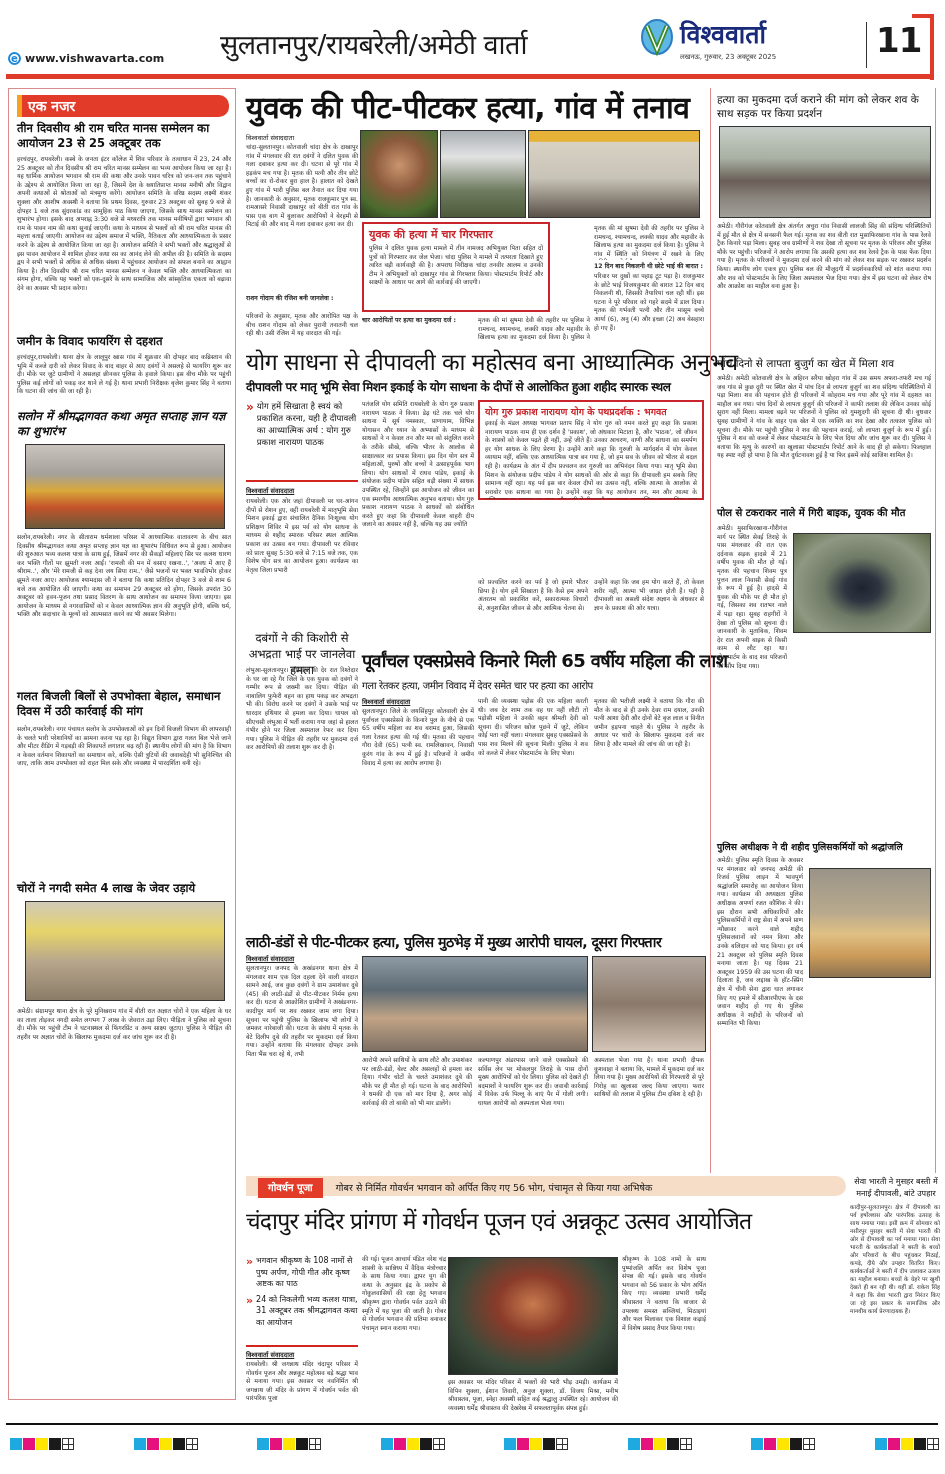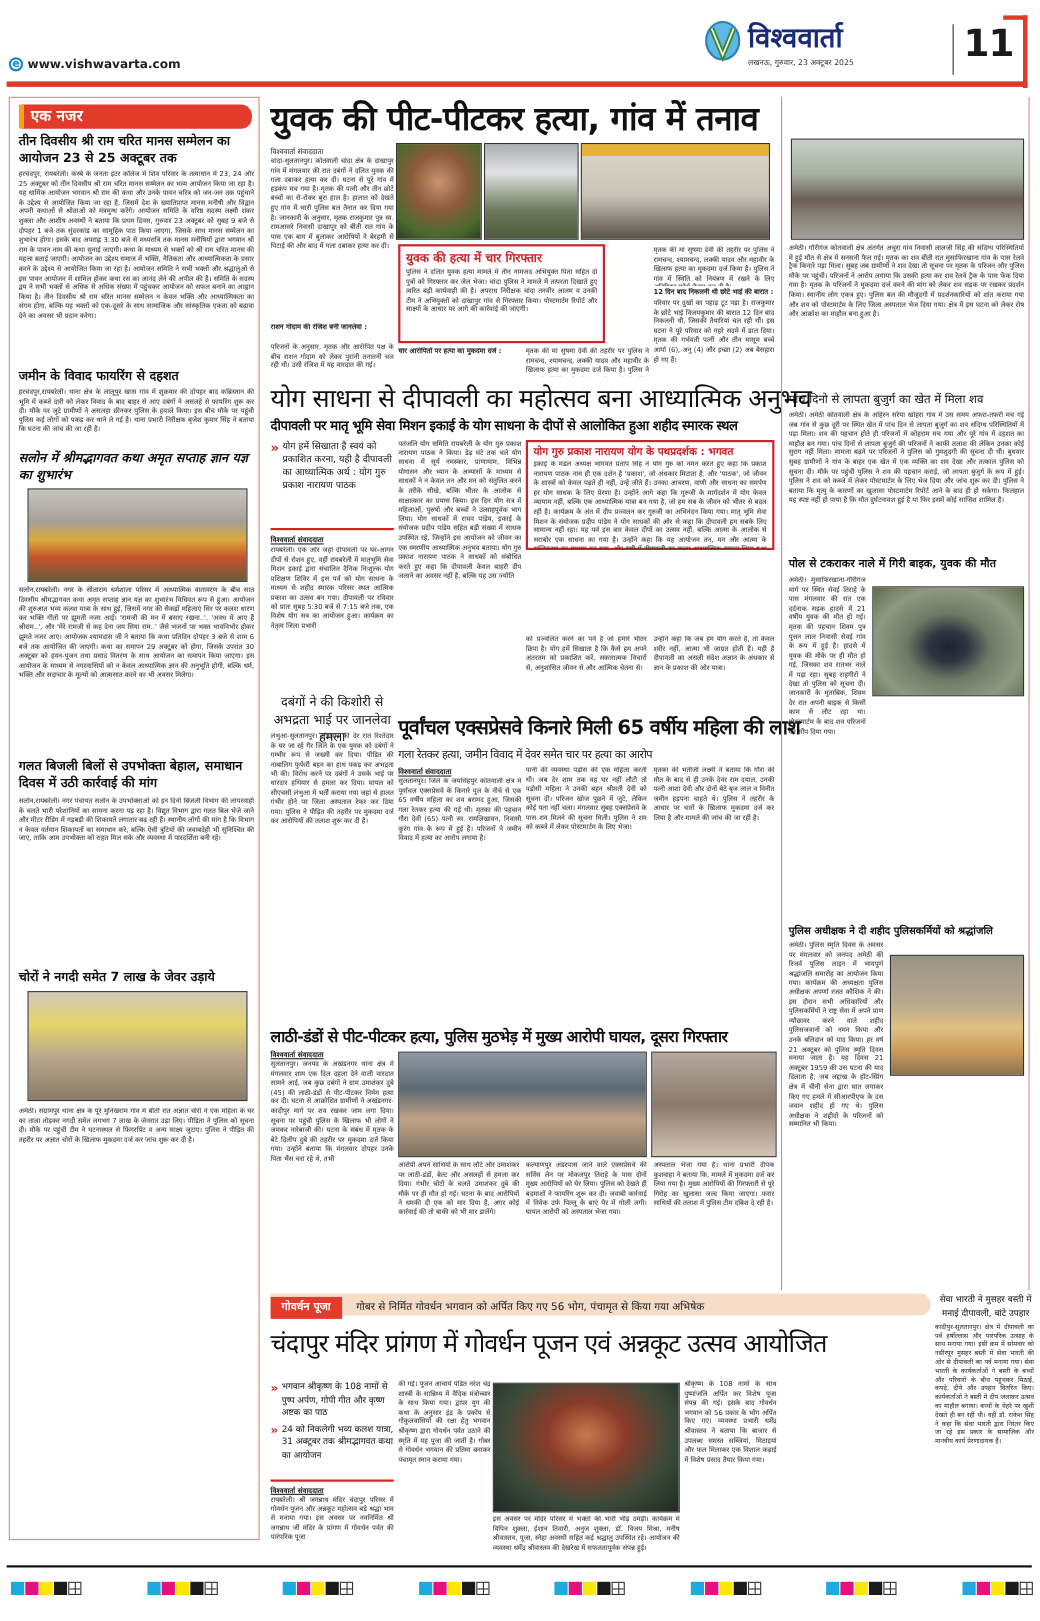--- a/index.html
+++ b/index.html
@@ -19,20 +19,21 @@
   .cross:after { content: ""; position: absolute; top: 5px; left: 0; height: 1px; width: 10px; background: #333; }
 </style>
 </head>
 <body>
 
 <div class="abs" style="left:0;top:0;width:945px;height:82px;">
   <div class="abs" style="left:8px;top:52px;font-size:11px;color:#222;display:flex;align-items:center;">
     <span style="display:inline-block;width:13px;height:13px;border-radius:50%;border:2px solid #1e88d8;color:#1e88d8;font-size:10px;line-height:9px;text-align:center;font-weight:bold;margin-right:4px;">e</span>
     <span style="font-weight:bold;">www.vishwavarta.com</span>
   </div>
+  <div class="abs" style="left:220px;top:25px;font-size:27px;color:#1a1a1a;letter-spacing:-0.5px;">सुलतानपुर/रायबरेली/अमेठी वार्ता</div>
   <div class="abs" style="left:638px;top:16px;width:38px;height:42px;">
     <svg width="38" height="42" viewBox="0 0 38 42">
       <ellipse cx="19" cy="21" rx="15" ry="17" fill="#5fb7e6"></ellipse>
       <ellipse cx="19" cy="21" rx="15" ry="17" fill="none" stroke="#2d7fc2" stroke-width="2"></ellipse>
       <path d="M9 10 L19 34 L29 10" fill="none" stroke="#3c8b2b" stroke-width="5"></path>
       <path d="M9 10 L19 34 L29 10" fill="none" stroke="#ffffff" stroke-width="1.5"></path>
     </svg>
   </div>
   <div class="abs" style="left:680px;top:16px;font-size:25px;font-weight:bold;color:#1a2a7a;">विश्ववार्ता</div>
   <div class="abs" style="left:680px;top:52px;font-size:7px;color:#333;">लखनऊ, गुरुवार, 23 अक्टूबर 2025</div>
@@ -52,21 +53,21 @@
   <div class="abs sub-head" style="left:8px;top:245px;width:214px;font-size:11.5px;line-height:15px;">जमीन के विवाद फायरिंग से दहशत</div>
   <div class="abs txt" style="left:8px;top:264px;width:214px;height:52px;">हरचंदपुर,रायबरेली। थाना क्षेत्र के लालूपुर खास गांव में शुक्रवार की दोपहर बाद कब्रिस्तान की भूमि में कब्जे दारी को लेकर विवाद के बाद बाहर से आए दबंगों ने असलहे से फायरिंग शुरू कर दी। मौके पर जुटे ग्रामीणों ने असलहा छीनकर पुलिस के हवाले किया। इस बीच मौके पर पहुंची पुलिस कई लोगों को पकड़ कर थाने ले गई है। थाना प्रभारी निरीक्षक बृजेश कुमार सिंह ने बताया कि घटना की जांच की जा रही है।</div>
 
   <div class="abs sub-head" style="left:8px;top:320px;width:214px;font-size:11.5px;line-height:15px;font-style:italic;">सलोन में श्रीमद्भागवत कथा अमृत सप्ताह ज्ञान यज्ञ का शुभारंभ</div>
   <div class="photo" style="left:16px;top:355px;width:200px;height:85px;background:linear-gradient(180deg,#c9c4bd 0%,#a5a09a 35%,#d9a93a 55%,#c4532b 75%,#6b5a3a 100%);"></div>
   <div class="abs txt" style="left:8px;top:444px;width:214px;height:152px;">सलोन,रायबरेली। नगर के सीताराम धर्मशाला परिसर में आध्यात्मिक वातावरण के बीच सात दिवसीय श्रीमद्भागवत कथा अमृत सप्ताह ज्ञान यज्ञ का शुभारंभ विधिवत रूप से हुआ। आयोजन की शुरुआत भव्य कलश यात्रा के साथ हुई, जिसमें नगर की सैकड़ों महिलाएं सिर पर कलश धारण कर भक्ति गीतों पर झूमती नजर आईं। 'रामजी की मन में बसाए रखना..', 'अवध में आए हैं श्रीराम..', और 'मेरे रामजी से कह देना जय सिया राम..' जैसे भजनों पर भक्त भावविभोर होकर झूमते नजर आए। आयोजक श्यामदास जी ने बताया कि कथा प्रतिदिन दोपहर 3 बजे से शाम 6 बजे तक आयोजित की जाएगी। कथा का समापन 29 अक्टूबर को होगा, जिसके उपरांत 30 अक्टूबर को हवन-पूजन तथा प्रसाद वितरण के साथ आयोजन का समापन किया जाएगा। इस आयोजन के माध्यम से नगरवासियों को न केवल आध्यात्मिक ज्ञान की अनुभूति होगी, बल्कि धर्म, भक्ति और सदाचार के मूल्यों को आत्मसात करने का भी अवसर मिलेगा।</div>
 
   <div class="abs sub-head" style="left:8px;top:600px;width:214px;font-size:11.5px;line-height:15px;">गलत बिजली बिलों से उपभोक्ता बेहाल, समाधान दिवस में उठी कार्रवाई की मांग</div>
   <div class="abs txt" style="left:8px;top:636px;width:214px;height:150px;">सलोन,रायबरेली। नगर पंचायत सलोन के उपभोक्ताओं को इन दिनों बिजली विभाग की लापरवाही के चलते भारी परेशानियों का सामना करना पड़ रहा है। विद्युत विभाग द्वारा गलत बिल भेजे जाने और मीटर रीडिंग में गड़बड़ी की शिकायतें लगातार बढ़ रही हैं। स्थानीय लोगों की मांग है कि विभाग न केवल वर्तमान शिकायतों का समाधान करे, बल्कि ऐसी त्रुटियों की जवाबदेही भी सुनिश्चित की जाए, ताकि आम उपभोक्ता को राहत मिल सके और व्यवस्था में पारदर्शिता बनी रहे।</div>
 
-  <div class="abs sub-head" style="left:8px;top:792px;width:214px;font-size:11.5px;line-height:15px;">चोरों ने नगदी समेत 7 लाख के जेवर उड़ाये</div>
+  <div class="abs sub-head" style="left:8px;top:792px;width:214px;font-size:11.5px;line-height:15px;">चोरों ने नगदी समेत 4 लाख के जेवर उड़ाये</div>
   <div class="photo" style="left:16px;top:812px;width:200px;height:100px;background:linear-gradient(180deg,#d0c9b8 0%,#e6d46a 30%,#b9a78c 60%,#8a7c68 100%);"></div>
   <div class="abs txt" style="left:8px;top:918px;width:214px;height:385px;">अमेठी। संग्रामपुर थाना क्षेत्र के पूरे मुनिखराम गांव में बीती रात अज्ञात चोरों ने एक महिला के घर का ताला तोड़कर नगदी समेत लगभग 7 लाख के जेवरात उड़ा लिए। पीड़िता ने पुलिस को सूचना दी। मौके पर पहुंची टीम ने घटनास्थल से फिंगरप्रिंट व अन्य साक्ष्य जुटाए। पुलिस ने पीड़ित की तहरीर पर अज्ञात चोरों के खिलाफ मुकदमा दर्ज कर जांच शुरू कर दी है।</div>
 </div>
 
 <div class="abs" style="left:246px;top:86px;width:462px;font-size:30px;font-weight:bold;color:#111;letter-spacing:-0.5px;white-space:nowrap;">युवक की पीट-पीटकर हत्या, गांव में तनाव</div>
 <div class="abs byline" style="left:246px;top:133px;text-decoration:none;font-weight:normal;">विश्ववार्ता संवाददाता</div>
 <div class="abs col-txt" style="left:246px;top:143px;width:112px;height:148px;">चांदा-सुलतानपुर। कोतवाली चांदा क्षेत्र के दाखापुर गांव में मंगलवार की रात दबंगों ने दलित युवक की गला दबाकर हत्या कर दी। घटना से पूरे गांव में हड़कंप मच गया है। मृतक की पत्नी और तीन छोटे बच्चों का रो-रोकर बुरा हाल है। हालात को देखते हुए गांव में भारी पुलिस बल तैनात कर दिया गया है। जानकारी के अनुसार, मृतक राजकुमार पुत्र स्व. रामआसरे निवासी दाखापुर को बीती रात गांव के पास एक बाग में बुलाकर आरोपियों ने बेरहमी से पिटाई की और बाद में गला दबाकर हत्या कर दी।</div>
 <div class="photo" style="left:360px;top:130px;width:78px;height:88px;background:radial-gradient(circle at 50% 40%,#c9946e 0%,#8b5a3c 40%,#4a6b2e 75%,#2c3e1e 100%);"></div>
 <div class="photo" style="left:440px;top:130px;width:86px;height:88px;background:linear-gradient(180deg,#aab0b5 0%,#e2e2e2 30%,#6d7a5d 70%,#4e5a3c 100%);"></div>
 <div class="photo" style="left:528px;top:130px;width:172px;height:88px;background:linear-gradient(180deg,#e7b238 0%,#e7b238 12%,#d8d2c4 13%,#c8c3b7 55%,#5a5148 100%);"></div>
@@ -113,37 +114,38 @@
 <div class="abs" style="left:246px;top:932px;width:462px;font-size:14.2px;font-weight:bold;color:#111;white-space:nowrap;letter-spacing:-0.5px;">लाठी-डंडों से पीट-पीटकर हत्या, पुलिस मुठभेड़ में मुख्य आरोपी घायल, दूसरा गिरफ्तार</div>
 <div class="abs byline" style="left:246px;top:954px;">विश्ववार्ता संवाददाता</div>
 <div class="abs col-txt" style="left:246px;top:964px;width:112px;height:200px;">सुलतानपुर। जनपद के अखंडनगर थाना क्षेत्र में मंगलवार शाम एक दिल दहला देने वाली वारदात सामने आई, जब कुछ दबंगों ने ग्राम उमाशंकर दुबे (45) की लाठी-डंडों से पीट-पीटकर निर्मम हत्या कर दी। घटना से आक्रोशित ग्रामीणों ने अखंडनगर-कादीपुर मार्ग पर शव रखकर जाम लगा दिया। सूचना पर पहुंची पुलिस के खिलाफ भी लोगों ने जमकर नारेबाजी की। घटना के संबंध में मृतक के बेटे दिलीप दुबे की तहरीर पर मुकदमा दर्ज किया गया। उन्होंने बताया कि मंगलवार दोपहर उनके पिता भैंस चरा रहे थे, तभी</div>
 <div class="photo" style="left:362px;top:956px;width:226px;height:96px;background:linear-gradient(180deg,#8f9aa4 0%,#5c6a73 35%,#c1a486 65%,#7d6f63 100%);"></div>
 <div class="photo" style="left:592px;top:956px;width:114px;height:96px;background:linear-gradient(180deg,#b4a9a0 0%,#8b7a6b 50%,#d3c5b8 100%);"></div>
 <div class="abs col-txt" style="left:362px;top:1056px;width:110px;height:108px;">आरोपी अपने साथियों के साथ लौटे और उमाशंकर पर लाठी-डंडों, बेल्ट और असलहों से हमला कर दिया। गंभीर चोटों के चलते उमाशंकर दुबे की मौके पर ही मौत हो गई। घटना के बाद आरोपियों ने धमकी दी एक को मार दिया है, अगर कोई कार्रवाई की तो बाकी को भी मार डालेंगे।</div>
 <div class="abs col-txt" style="left:478px;top:1056px;width:110px;height:108px;">कल्याणपुर अंडरपास जाने वाले एक्सप्रेसवे की सर्विस लेन पर मोकलपुर तिराहे के पास दोनों मुख्य आरोपियों को घेर लिया। पुलिस को देखते ही बदमाशों ने फायरिंग शुरू कर दी। जवाबी कार्रवाई में विवेक उर्फ पिल्लू के बाएं पैर में गोली लगी। घायल आरोपी को अस्पताल भेजा गया।</div>
 <div class="abs col-txt" style="left:594px;top:1056px;width:110px;height:108px;">अस्पताल भेजा गया है। थाना प्रभारी दीपक कुशवाहा ने बताया कि, मामले में मुकदमा दर्ज कर लिया गया है। मुख्य आरोपियों की गिरफ्तारी से पूरे गिरोह का खुलासा जल्द किया जाएगा। फरार साथियों की तलाश में पुलिस टीम दबिश दे रही है।</div>
 
 <div class="abs" style="left:710px;top:88px;width:226px;height:1085px;border-left:1px solid #d98b8b;border-right:1px solid #d98b8b;">
+  <div class="abs sub-head" style="left:6px;top:4px;width:214px;font-size:10.5px;line-height:14px;font-weight:normal;">हत्या का मुकदमा दर्ज कराने की मांग को लेकर शव के साथ सड़क पर किया प्रदर्शन</div>
   <div class="photo" style="left:8px;top:38px;width:212px;height:92px;background:linear-gradient(180deg,#c8cfc9 0%,#a7b0a2 35%,#6a5e57 60%,#8b877f 80%,#a29f98 100%);"></div>
   <div class="abs txt" style="left:6px;top:134px;width:214px;height:130px;">अमेठी। गौरीगंज कोतवाली क्षेत्र अंतर्गत अचुरा गांव निवासी लालजी सिंह की संदिग्ध परिस्थितियों में हुई मौत से क्षेत्र में सनसनी फैल गई। मृतक का शव बीती रात मुसाफिरखाना गांव के पास रेलवे ट्रैक किनारे पड़ा मिला। सुबह जब ग्रामीणों ने शव देखा तो सूचना पर मृतक के परिजन और पुलिस मौके पर पहुंची। परिजनों ने आरोप लगाया कि उसकी हत्या कर शव रेलवे ट्रैक के पास फेंक दिया गया है। मृतक के परिजनों ने मुकदमा दर्ज करने की मांग को लेकर शव सड़क पर रखकर प्रदर्शन किया। स्थानीय लोग एकत्र हुए। पुलिस बल की मौजूदगी में प्रदर्शनकारियों को शांत कराया गया और शव को पोस्टमार्टम के लिए जिला अस्पताल भेज दिया गया। क्षेत्र में इस घटना को लेकर रोष और आक्रोश का माहौल बना हुआ है।</div>
 
   <div class="abs sub-head" style="left:6px;top:268px;width:214px;font-size:10.5px;line-height:14px;font-weight:normal;">पांच दिनो से लापता बुजुर्ग का खेत में मिला शव</div>
   <div class="abs txt" style="left:6px;top:286px;width:214px;height:128px;">अमेठी। अमेठी कोतवाली क्षेत्र के अहिरन सरैया खोहरा गांव में उस समय अफरा-तफरी मच गई जब गांव से कुछ दूरी पर स्थित खेत में पांच दिन से लापता बुजुर्ग का शव संदिग्ध परिस्थितियों में पड़ा मिला। शव की पहचान होते ही परिजनों में कोहराम मच गया और पूरे गांव में दहशत का माहौल बन गया। पांच दिनों से लापता बुजुर्ग की परिजनों ने काफी तलाश की लेकिन उनका कोई सुराग नहीं मिला। मामला बढ़ने पर परिजनों ने पुलिस को गुमशुदगी की सूचना दी थी। बुधवार सुबह ग्रामीणों ने गांव के बाहर एक खेत में एक व्यक्ति का शव देखा और तत्काल पुलिस को सूचना दी। मौके पर पहुंची पुलिस ने शव की पहचान कराई, जो लापता बुजुर्ग के रूप में हुई। पुलिस ने शव को कब्जे में लेकर पोस्टमार्टम के लिए भेज दिया और जांच शुरू कर दी। पुलिस ने बताया कि मृत्यु के कारणों का खुलासा पोस्टमार्टम रिपोर्ट आने के बाद ही हो सकेगा। फिलहाल यह स्पष्ट नहीं हो पाया है कि मौत दुर्घटनावश हुई है या फिर इसमें कोई साजिश शामिल है।</div>
 
   <div class="abs sub-head" style="left:6px;top:418px;width:214px;font-size:10px;line-height:14px;">पोल से टकराकर नाले में गिरी बाइक, युवक की मौत</div>
   <div class="abs txt" style="left:6px;top:436px;width:70px;height:316px;">अमेठी। मुसाफिरखाना-गौरीगंज मार्ग पर स्थित सेवई तिराहे के पास मंगलवार की रात एक दर्दनाक सड़क हादसे में 21 वर्षीय युवक की मौत हो गई। मृतक की पहचान शिवम पुत्र पुत्तन लाल निवासी सेवई गांव के रूप में हुई है। हादसे में युवक की मौके पर ही मौत हो गई, जिसका शव रातभर नाले में पड़ा रहा। सुबह राहगीरों ने देखा तो पुलिस को सूचना दी। जानकारी के मुताबिक, शिवम देर रात अपनी बाइक से किसी काम से लौट रहा था। पोस्टमार्टम के बाद शव परिजनों को सौंप दिया गया।</div>
   <div class="photo" style="left:82px;top:445px;width:138px;height:100px;background:radial-gradient(ellipse at 50% 55%,#1e2330 0%,#2e3440 18%,#6f7a66 40%,#8f9882 70%,#5e6b4a 100%);"></div>
 
   <div class="abs sub-head" style="left:6px;top:752px;width:214px;font-size:9.2px;line-height:14px;white-space:nowrap;">पुलिस अधीक्षक ने दी शहीद पुलिसकर्मियों को श्रद्धांजलि</div>
   <div class="abs txt" style="left:6px;top:768px;width:86px;height:310px;">अमेठी। पुलिस स्मृति दिवस के अवसर पर मंगलवार को जनपद अमेठी की रिजर्व पुलिस लाइन में भावपूर्ण श्रद्धांजलि समारोह का आयोजन किया गया। कार्यक्रम की अध्यक्षता पुलिस अधीक्षक अपर्णा रजत कौशिक ने की। इस दौरान सभी अधिकारियों और पुलिसकर्मियों ने राष्ट्र सेवा में अपने प्राण न्यौछावर करने वाले शहीद पुलिसजवानों को नमन किया और उनके बलिदान को याद किया। हर वर्ष 21 अक्टूबर को पुलिस स्मृति दिवस मनाया जाता है। यह दिवस 21 अक्टूबर 1959 की उस घटना की याद दिलाता है, जब लद्दाख के हॉट-स्प्रिंग क्षेत्र में चीनी सेना द्वारा घात लगाकर किए गए हमले में सीआरपीएफ के दस जवान शहीद हो गए थे। पुलिस अधीक्षक ने शहीदों के परिजनों को सम्मानित भी किया।</div>
   <div class="photo" style="left:98px;top:780px;width:122px;height:110px;background:linear-gradient(180deg,#9a9488 0%,#b8a98d 40%,#e0c084 60%,#cc9b5a 80%,#8c7250 100%);"></div>
 </div>
 
 <div class="abs" style="left:246px;top:1176px;width:600px;height:20px;background:#f6ddc8;border-radius:0 10px 10px 0;">
-  <span style="display:inline-block;background:#e23b2a;color:#fff;font-weight:bold;font-size:10px;line-height:20px;padding:0 10px;">गोवर्धन पूजा</span>
+  <span style="display:inline-block;background:#e23b2a;color:#fff;font-weight:bold;font-size:10px;line-height:20px;padding:0 10px;margin-left:12px;">गोवर्धन पूजा</span>
   <span style="font-size:9.5px;line-height:20px;margin-left:8px;color:#222;white-space:nowrap;">गोबर से निर्मित गोवर्धन भगवान को अर्पित किए गए 56 भोग, पंचामृत से किया गया अभिषेक</span>
 </div>
 <div class="abs" style="left:246px;top:1204px;width:596px;font-size:23px;color:#111;white-space:nowrap;letter-spacing:-0.8px;">चंदापुर मंदिर प्रांगण में गोवर्धन पूजन एवं अन्नकूट उत्सव आयोजित</div>
 <div class="abs" style="left:246px;top:1255px;width:112px;">
   <div style="display:flex;margin-bottom:4px;">
     <span class="bullet" style="font-size:11px;margin-right:3px;">»</span>
     <span style="font-size:8px;line-height:11.5px;color:#111;">भगवान श्रीकृष्ण के 108 नामों से पुष्प अर्पण, गोपी गीत और कृष्ण अष्टक का पाठ</span>
   </div>
   <div style="display:flex;">
     <span class="bullet" style="font-size:11px;margin-right:3px;">»</span>

